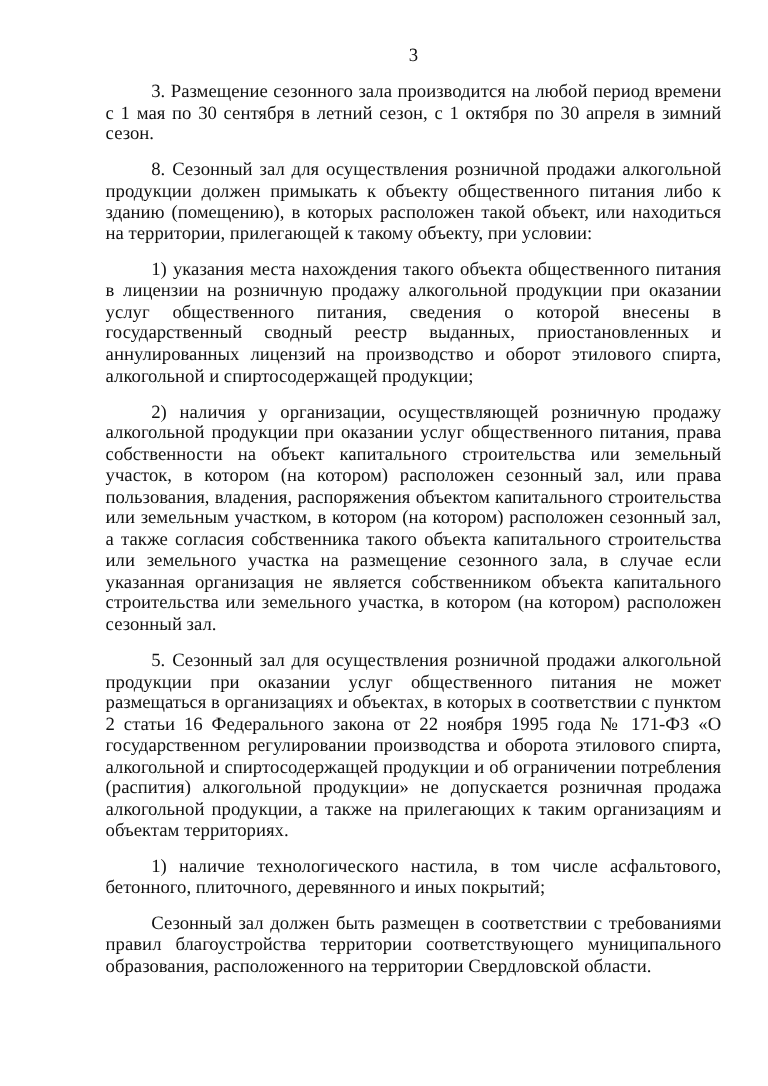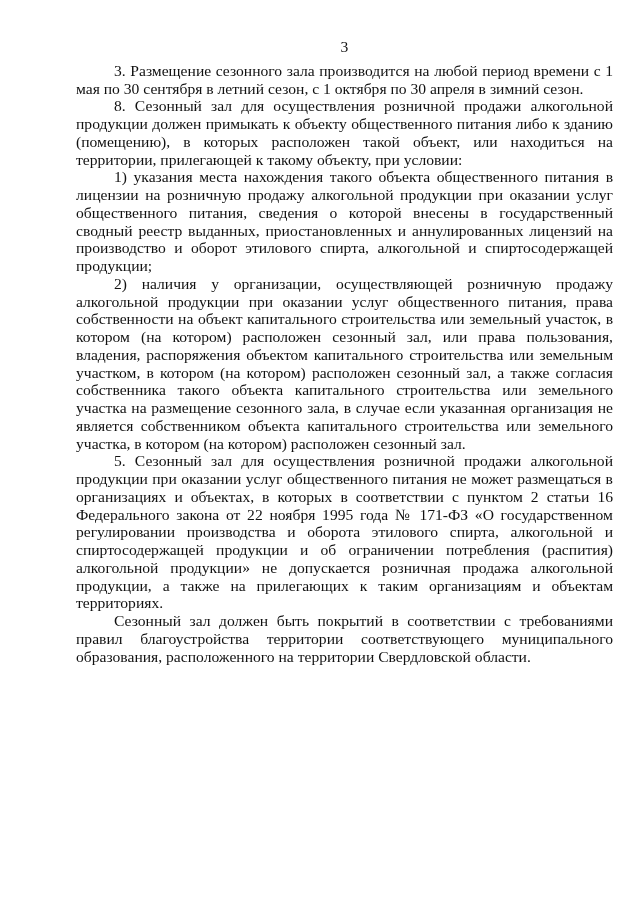--- a/index.html
+++ b/index.html
@@ -3,26 +3,27 @@
 <meta charset="utf-8">
 <style>
   html, body { margin: 0; padding: 0; background: #ffffff; }
   body { width: 640px; height: 905px; overflow: hidden; position: relative; }
   .page {
     position: absolute; left: 76px; top: 38px; width: 537px;
     font-family: "Liberation Serif", "DejaVu Serif", serif;
     font-size: 15.6px; line-height: 17.75px; color: #111111;
   }
   .page-number { text-align: center; margin: 0 0 6px 0; font-size: 15.6px; }
-  p { margin: 0; text-align: justify; text-indent: 38px; }
+  p { margin: 12px; text-align: justify; text-indent: 38px; }
 </style>
 </head>
 <body>
 
 <div class="page">
   <div class="page-number">3</div>
   <p>3. Размещение сезонного зала производится на любой период времени с 1 мая по 30 сентября в летний сезон, с 1 октября по 30 апреля в зимний сезон.</p>
   <p>8. Сезонный зал для осуществления розничной продажи алкогольной продукции должен примыкать к объекту общественного питания либо к зданию (помещению), в которых расположен такой объект, или находиться на территории, прилегающей к такому объекту, при условии:</p>
   <p>1) указания места нахождения такого объекта общественного питания в лицензии на розничную продажу алкогольной продукции при оказании услуг общественного питания, сведения о которой внесены в государственный сводный реестр выданных, приостановленных и аннулированных лицензий на производство и оборот этилового спирта, алкогольной и спиртосодержащей продукции;</p>
   <p>2) наличия у организации, осуществляющей розничную продажу алкогольной продукции при оказании услуг общественного питания, права собственности на объект капитального строительства или земельный участок, в котором (на котором) расположен сезонный зал, или права пользования, владения, распоряжения объектом капитального строительства или земельным участком, в котором (на котором) расположен сезонный зал, а также согласия собственника такого объекта капитального строительства или земельного участка на размещение сезонного зала, в случае если указанная организация не является собственником объекта капитального строительства или земельного участка, в котором (на котором) расположен сезонный зал.</p>
   <p>5. Сезонный зал для осуществления розничной продажи алкогольной продукции при оказании услуг общественного питания не может размещаться в организациях и объектах, в которых в соответствии с пунктом 2 статьи 16 Федерального закона от 22 ноября 1995 года № 171-ФЗ «О государственном регулировании производства и оборота этилового спирта, алкогольной и спиртосодержащей продукции и об ограничении потребления (распития) алкогольной продукции» не допускается розничная продажа алкогольной продукции, а также на прилегающих к таким организациям и объектам территориях.</p>
-  <p>Сезонный зал должен быть покрытий в соответствии с требованиями правил благоустройства территории соответствующего муниципального образования, расположенного на территории Свердловской области.</p>
+  <p>1) наличие технологического настила, в том числе асфальтового, бетонного, плиточного, деревянного и иных покрытий;</p>
+  <p>Сезонный зал должен быть размещен в соответствии с требованиями правил благоустройства территории соответствующего муниципального образования, расположенного на территории Свердловской области.</p>
 </div>
 
 </body></html>

